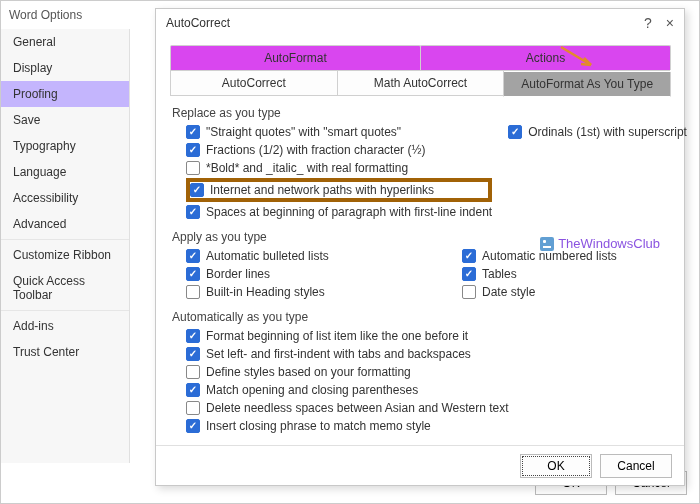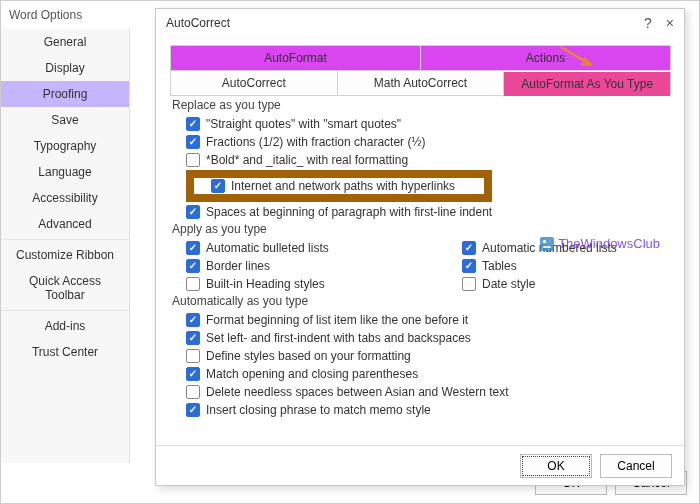--- a/index.html
+++ b/index.html
@@ -2,51 +2,51 @@
 <html><head>
 <meta charset="utf-8">
 <style>
   * { box-sizing: border-box; font-family: "Segoe UI", Tahoma, sans-serif; }
   body { margin: 0; background: #fff; width: 700px; height: 504px; overflow: hidden; position: relative; font-size: 12px; color: #333; }
 
   .word-options { position: absolute; top: 0; left: 0; width: 700px; height: 504px; background: #fff; border: 1px solid #ccc; }
   .wo-titlebar { height: 28px; background: #fff; display: flex; align-items: center; justify-content: space-between; padding: 0 8px; color: #555; }
   .wo-titlebar .wo-close { width: 40px; text-align: center; font-size: 14px; color: #555; }
   .wo-body { display: flex; height: calc(100% - 28px - 40px); }
-  .wo-sidebar { width: 129px; background: #f7f7f7; border-right: 1px solid #e0e0e0; display: flex; flex-direction: column; text-align: center; }
+  .wo-sidebar { width: 129px; background: #f7f7f7; border-right: 1px solid #e0e0e0; display: flex; flex-direction: column; }
   .wo-sidebar .item { padding: 6px 12px; color: #333; cursor: pointer; }
   .wo-sidebar .item.active { background: #c4b5fd; }
   .wo-sidebar .sep { height: 1px; background: #e6e6e6; margin: 2px 0; }
   .wo-footer { position: absolute; bottom: 0; right: 0; height: 40px; display: flex; align-items: center; gap: 8px; padding-right: 12px; }
   .btn { min-width: 72px; height: 24px; background: #fdfdfd; border: 1px solid #bbb; font-size: 12px; }
   .btn.focus { outline: 1px dotted #444; outline-offset: -3px; }
 
   .autocorrect { position: absolute; left: 155px; top: 8px; width: 530px; height: 478px; background: #fff; border: 1px solid #c8c8c8; box-shadow: 3px 3px 8px rgba(0,0,0,0.15); }
   .ac-titlebar { height: 28px; display: flex; align-items: center; justify-content: space-between; padding: 0 10px; color: #333; }
   .ac-titlebar .right { display: flex; gap: 14px; align-items: center; color: #555; font-size: 14px; }
   .ac-body { padding: 8px 14px 0 14px; }
 
   .tabs-row1 { display: flex; border-bottom: 1px solid #d0d0d0; }
   .tabs-row1 .tab { flex: 1; text-align: center; padding: 5px 0; border: 1px solid #d0d0d0; border-bottom: none; background: #d946ef; border-radius: 2px 2px 0 0; margin-right: -1px; }
   .tabs-row2 { display: flex; }
   .tabs-row2 .tab { flex: 1; text-align: center; padding: 5px 0; border: 1px solid #d0d0d0; border-top: none; background: #fdfdfd; margin-right: -1px; }
-  .tabs-row2 .tab.active { background: #ec4899; border-bottom: 1px solid #fff; position: relative; top: 1px; }
-
-  .section { margin-top: 2px; }
+  .tabs-row2 .tab.active { background: #a3a3a3; border-bottom: 1px solid #fff; position: relative; top: 1px; }
+
+  .section { margin-top: 10px; }
   .section-label { color: #444; margin-bottom: 4px; padding-left: 2px; }
   .cols { display: flex; }
   .col { flex: 1; display: flex; flex-direction: column; gap: 2px; padding-left: 16px; }
 
   .chk { display: flex; align-items: center; gap: 6px; padding: 1px 0; cursor: pointer; }
   .box { width: 14px; height: 14px; border: 1px solid #888; border-radius: 2px; background: #fff; flex-shrink: 0; display: flex; align-items: center; justify-content: center; }
   .box.checked { background: #2b6cd6; border-color: #2b6cd6; }
   .box.checked::after { content: "✓"; color: #fff; font-size: 10px; font-weight: bold; line-height: 1; }
   .chk-label { white-space: nowrap; }
 
-  .highlight { border: 8px solid #a16207; padding: 0 17px; display: inline-flex; }
+  .highlight { border: 4px solid #a16207; padding: 0 0; display: inline-flex; }
 
   .arrow { position: absolute; left: 403px; top: 36px; width: 40px; height: 24px; pointer-events: none; }
   .ac-footer { position: absolute; bottom: 0; left: 0; right: 0; height: 40px; border-top: 1px solid #e0e0e0; display: flex; justify-content: flex-end; align-items: center; gap: 8px; padding-right: 12px; }
 
   .watermark { position: absolute; right: 40px; top: 236px; color: #6d28d9; font-size: 13px; display: flex; align-items: center; gap: 4px; opacity: .8; pointer-events: none; }
   .wm-icon { width: 14px; height: 14px; background: #3a88c9; border-radius: 2px; position: relative; }
   .wm-icon::before { content: ""; position: absolute; left: 3px; top: 3px; width: 3px; height: 3px; background: #fff; border-radius: 1px; }
   .wm-icon::after { content: ""; position: absolute; left: 3px; bottom: 3px; right: 3px; height: 2px; background: #fff; }
 </style>
 </head>
@@ -121,20 +121,24 @@
                 <span class="box checked"></span>
                 <span class="chk-label">Internet and network paths with hyperlinks</span>
               </div>
           </span>
           <div class="chk">
               <span class="box checked"></span>
               <span class="chk-label">Spaces at beginning of paragraph with first-line indent</span>
             </div>
         </div>
         <div class="col">
+          <div class="chk">
+              <span class="box checked"></span>
+              <span class="chk-label">Ordinals (1st) with superscript</span>
+            </div>
         </div>
       </div>
     </div>
 
     <div class="section">
       <div class="section-label">Apply as you type</div>
       <div class="cols">
         <div class="col" style="flex:1.25">
           <div class="chk">
               <span class="box checked"></span>

